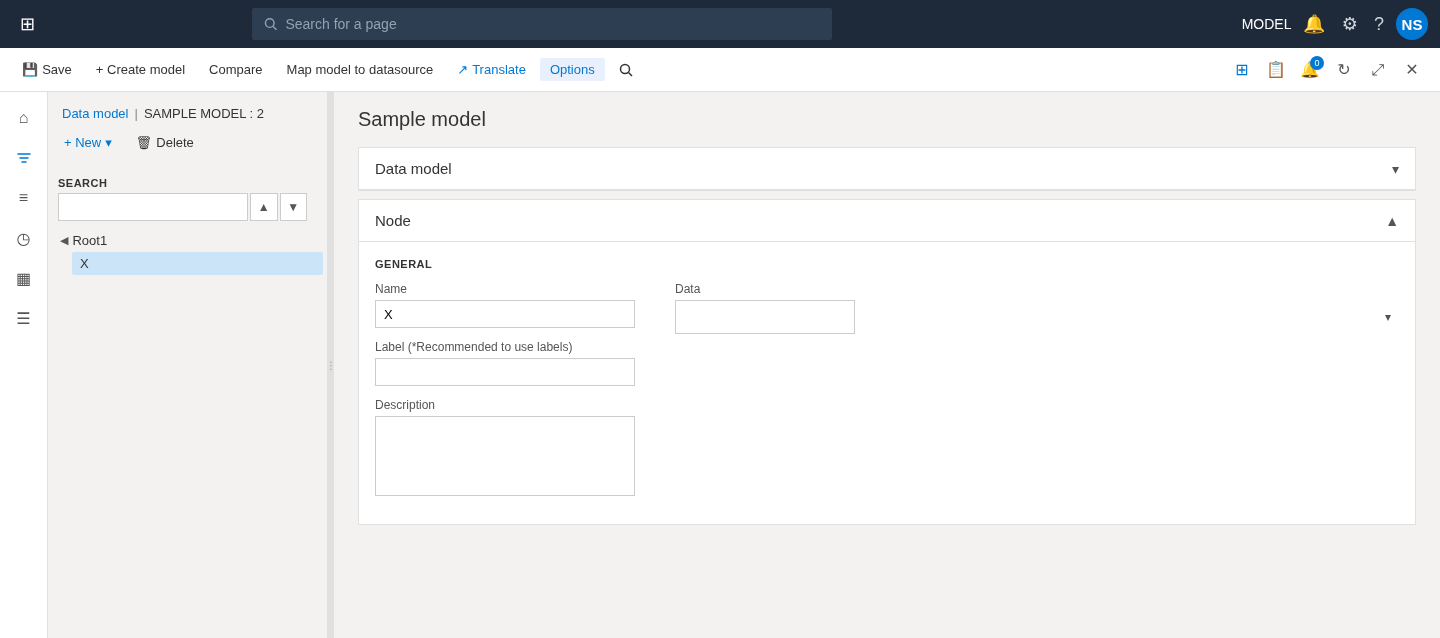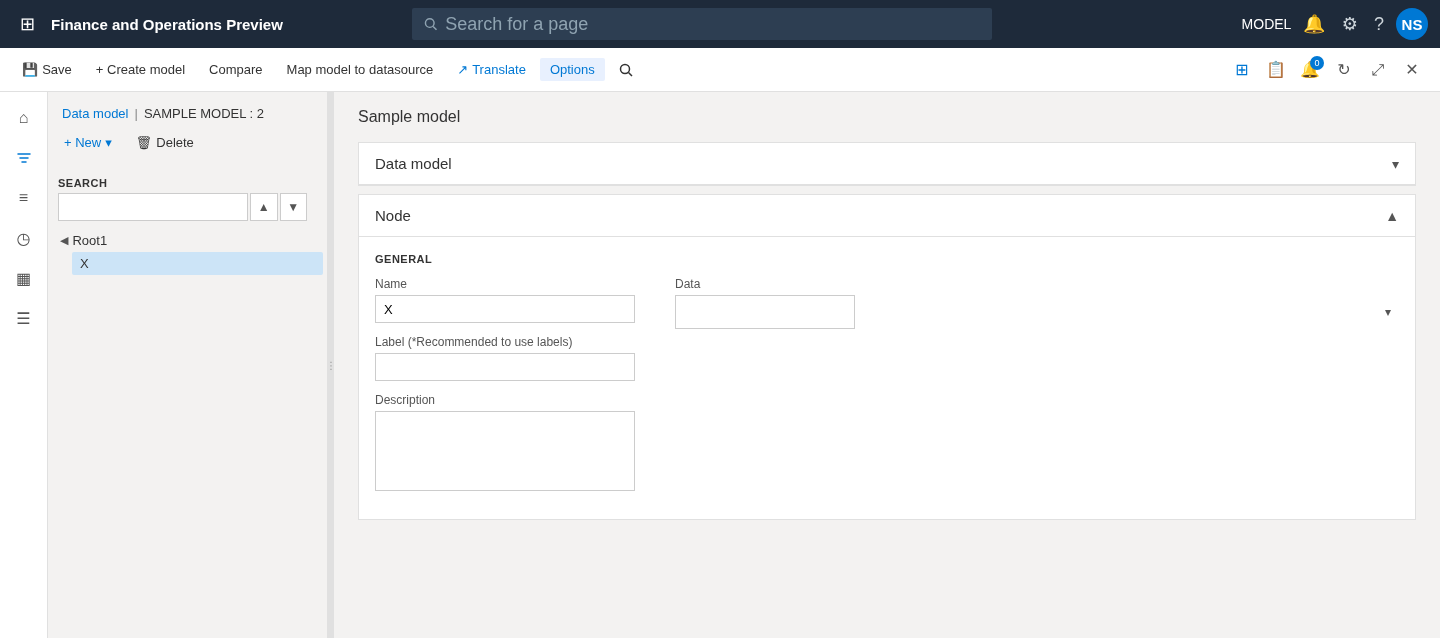--- a/index.html
+++ b/index.html
@@ -36,21 +36,21 @@
       border-radius: 2px;
       padding: 0 12px;
       height: 32px;
       gap: 8px;
     }
     .top-nav-search input {
       background: transparent;
       border: none;
       outline: none;
       color: #b0bec5;
-      font-size: 18px;
+      font-size: 14px;
       width: 100%;
     }
     .top-nav-search input::placeholder { color: #8fa3b1; }
     .top-nav-right {
       display: flex;
       align-items: center;
       gap: 8px;
       margin-left: auto;
       color: #fff;
     }
@@ -246,21 +246,21 @@
     }
 
     
     .right-panel {
       flex: 1;
       background: #f3f2f1;
       overflow-y: auto;
       padding: 16px 24px;
     }
     .page-title {
-      font-size: 16px;
+      font-size: 20px;
       font-weight: 300;
       color: #333;
       margin-bottom: 16px;
     }
 
     
     .section-card {
       background: #fff;
       border: 1px solid #e0e0e0;
       margin-bottom: 8px;
@@ -349,21 +349,20 @@
       color: #555;
       font-size: 12px;
     }
     .type-group { align-self: start; }
   </style>
 </head>
 <body>
 
 <div class="top-nav">
   <div class="top-nav-grid">⊞</div>
-  <div class="top-nav-title">Finance and Operations Preview</div>
 
   <div class="top-nav-search">
     <svg width="14" height="14" viewBox="0 0 14 14" fill="none">
       <circle cx="6" cy="6" r="4.5" stroke="#8fa3b1" stroke-width="1.5"></circle>
       <line x1="9.5" y1="9.5" x2="13" y2="13" stroke="#8fa3b1" stroke-width="1.5"></line>
     </svg>
     <input type="text" placeholder="Search for a page" style="">
   </div>
 
   <div class="top-nav-right">

